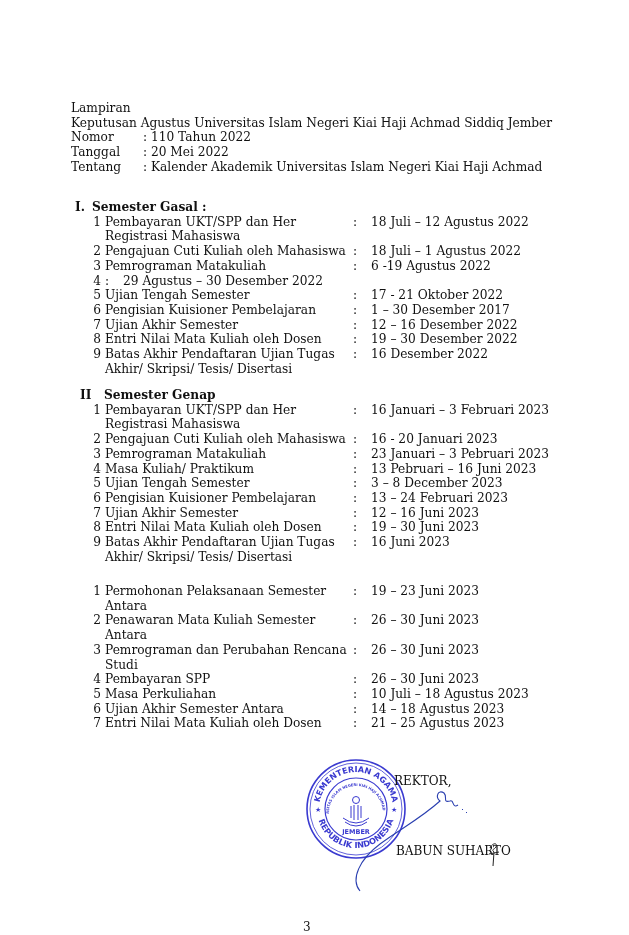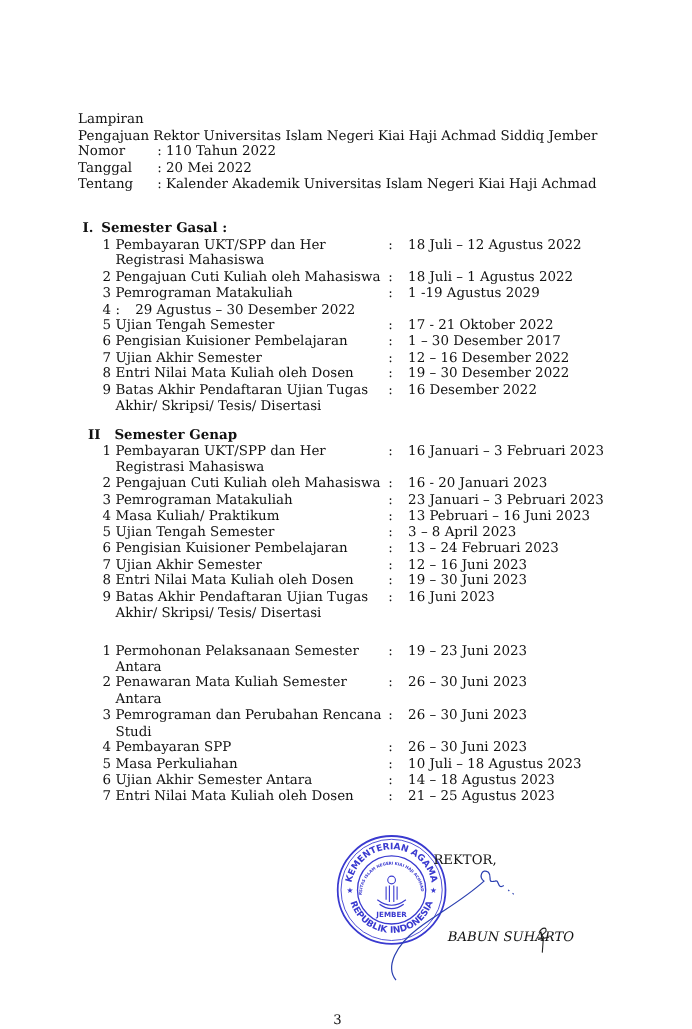--- a/index.html
+++ b/index.html
@@ -24,21 +24,21 @@
   .sig-text { position: absolute; font-size: 12px; }
   .page-num { position: absolute; left: 303px; top: 876px; font-size: 12px; }
 </style>
 </head>
 <body>
 
 <div class="page">
 
   <div class="hdr txt">
     <div>Lampiran</div>
-    <div>Pengajuan Rektor Universitas Islam Negeri Kiai Haji Achmad Siddiq Jember</div>
+    <div>Keputusan Agustus Universitas Islam Negeri Kiai Haji Achmad Siddiq Jember</div>
     <div class="hdr-row">
       <span class="hdr-key">Nomor</span>
       <span class="hdr-val">: 110 Tahun 2022</span>
     </div>
     <div class="hdr-row">
       <span class="hdr-key">Tanggal</span>
       <span class="hdr-val">: 20 Mei 2022</span>
     </div>
     <div class="hdr-row">
       <span class="hdr-key">Tentang</span>
@@ -64,21 +64,21 @@
         <div class="item">
           <span class="no">2</span>
           <span class="lbl">Pengajuan Cuti Kuliah oleh Mahasiswa</span>
           <span class="colon">:</span>
           <span class="date">18 Juli – 1 Agustus 2022</span>
         </div>
         <div class="item">
           <span class="no">3</span>
           <span class="lbl">Pemrograman Matakuliah</span>
           <span class="colon">:</span>
-          <span class="date">1 -19 Agustus 2029</span>
+          <span class="date">6 -19 Agustus 2022</span>
         </div>
         <div class="item">
           <span class="no">4</span>
           <span class="colon">:</span>
           <span class="date">29 Agustus – 30 Desember 2022</span>
         </div>
         <div class="item">
           <span class="no">5</span>
           <span class="lbl">Ujian Tengah Semester</span>
           <span class="colon">:</span>
@@ -138,21 +138,21 @@
         <div class="item">
           <span class="no">4</span>
           <span class="lbl">Masa Kuliah/ Praktikum</span>
           <span class="colon">:</span>
           <span class="date">13 Pebruari – 16 Juni 2023</span>
         </div>
         <div class="item">
           <span class="no">5</span>
           <span class="lbl">Ujian Tengah Semester</span>
           <span class="colon">:</span>
-          <span class="date">3 – 8 April 2023</span>
+          <span class="date">3 – 8 December 2023</span>
         </div>
         <div class="item">
           <span class="no">6</span>
           <span class="lbl">Pengisian Kuisioner Pembelajaran</span>
           <span class="colon">:</span>
           <span class="date">13 – 24 Februari 2023</span>
         </div>
         <div class="item">
           <span class="no">7</span>
           <span class="lbl">Ujian Akhir Semester</span>
@@ -247,19 +247,19 @@
       <path d="M40 64 Q51 72 62 64"></path>
     </g>
   </svg>
 
   <svg style="position:absolute; left:340px; top:735px; width:130px; height:120px;" viewBox="0 0 130 120">
     <path d="M20 112 C10 100 20 80 40 65 C60 50 80 40 100 22 C95 18 98 10 104 14 C108 18 102 24 110 22 C114 20 112 30 118 26" fill="none" stroke="#2a3fb0" stroke-width="1.1"></path>
     <path d="M122 30 l1 1 M126 33 l1 1" stroke="#2a3fb0" stroke-width="1"></path>
   </svg>
 
   <div class="sig-text" style="left:394px; top:730px;">REKTOR,</div>
-  <div class="sig-text" style="left:407px; top:800px;font-style:italic;">BABUN SUHARTO</div>
+  <div class="sig-text" style="left:396px; top:800px;">BABUN SUHARTO</div>
   <svg style="position:absolute; left:487px; top:796px; width:14px; height:28px;" viewBox="0 0 14 28">
     <path d="M3 8 C6 2 11 3 9 7 C7 10 4 9 7 12 L6 26 M2 14 L12 12" fill="none" stroke="#222" stroke-width="1"></path>
   </svg>
 
   <div class="page-num">3</div>
 </div>
 
 </body></html>

